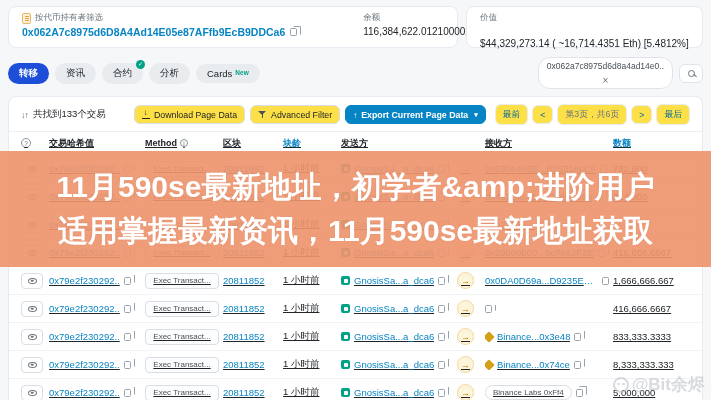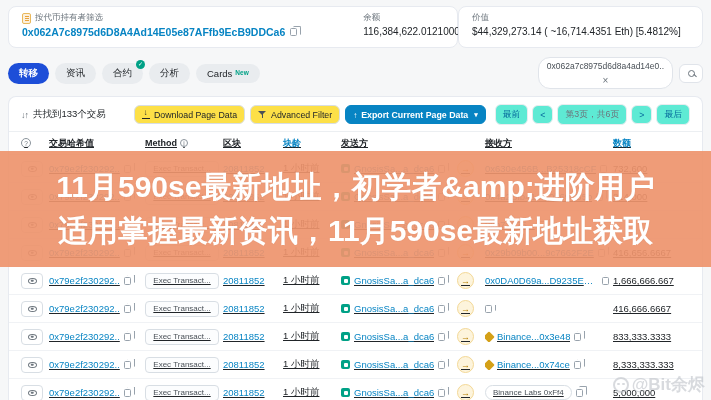--- a/index.html
+++ b/index.html
@@ -1,21 +1,21 @@
 <!DOCTYPE html>
 <html><head>
 <meta charset="utf-8">
 <style>
   * { margin:0; padding:0; box-sizing:border-box; }
   html,body { width:711px; height:400px; overflow:hidden; background:#f6f7f8;
     font-family:"Liberation Sans","DejaVu Sans",sans-serif; color:#212529; }
   .page { position:relative; width:711px; height:400px; }
 
   
-  .top-row { display:flex; gap:0; padding:6px 8px 0 8px; }
+  .top-row { display:flex; gap:8px; padding:6px 8px 0 8px; }
   .card { background:#fff; border:1px solid #e7eaf0; border-radius:8px; }
   .sum-card { height:42px; padding:5px 13px; display:flex; align-items:flex-start; }
   .sum-card.left { width:450px; }
   .sum-card.right { flex:1; flex-direction:column; }
   .sum-col { display:flex; flex-direction:column; gap:2px; }
   .sum-lbl { font-size:8.5px; color:#6c757d; display:flex; align-items:center; gap:4px; }
   .doc-ico { width:9px; height:11px; background:#fbf0dd; border:1px solid #e9b85c; border-radius:2px; position:relative; }
   .doc-ico::after { content:''; position:absolute; left:1.5px; top:2px; width:4.5px; height:1px;
      background:#e9a23b; box-shadow:0 2px 0 #e9a23b, 0 4px 0 #e9a23b; }
   .sum-addr { font-size:10.5px; font-weight:700; color:#0784c3; display:flex; align-items:center; gap:5px; white-space:nowrap; }
@@ -56,21 +56,21 @@
   .caret { font-size:7px; margin-left:2px; }
   .dl-ico { width:8px; height:9px; position:relative; }
   .dl-ico::before { content:'↓'; position:absolute; font-size:8px; top:-2px; left:1.5px; color:#212529; }
   .dl-ico::after { content:''; position:absolute; bottom:0; left:0; width:8px; height:1.2px; background:#212529; }
   .fn-ico { width:9px; height:8px; position:relative; }
   .fn-ico::before { content:''; position:absolute; top:0; left:0; border-left:4.5px solid transparent;
      border-right:4.5px solid transparent; border-top:4px solid #495057; }
   .fn-ico::after { content:''; position:absolute; top:3.5px; left:3.8px; width:1.4px; height:4px; background:#495057; }
   .exp-ico::before { content:'↑'; font-size:8px; color:#fff; }
   .pg { display:flex; align-items:center; gap:4px; margin-left:4px; }
-  .pg-btn { font-size:8.8px; color:#066a9c; background:#5eead4; border:1px solid #e9ecef;
+  .pg-btn { font-size:8.8px; color:#066a9c; background:#fde047; border:1px solid #e9ecef;
      border-radius:6px; padding:3.5px 7px; cursor:pointer; white-space:nowrap; }
   .pg-info { color:#6c757d; cursor:default; }
 
   
   .thead, .trow { display:grid; align-items:center; column-gap:4px; padding:0 12px;
      grid-template-columns:24px 92px 74px 56px 54px 112px 24px 124px 1fr;text-decoration:underline; }
   .thead { height:24px; border-top:1px solid #eceff2; border-bottom:1px solid #eceff2;
      font-size:9px; font-weight:700; color:#212529; }
   .th-blue { color:#0784c3; cursor:pointer; }
   .qico, .iico { display:inline-block; width:10px; height:10px; border:1px solid #8b949c; border-radius:50%;
@@ -130,21 +130,21 @@
           <span class="copy"></span>
         </div>
       </div>
       <div class="sum-col bal-col">
         <div class="sum-lbl">余额</div>
         <div class="sum-val">116,384,622.012100002999999999 ID</div>
       </div>
     </div>
     <div class="card sum-card right">
       <div class="sum-lbl">价值</div>
-      <div class="sum-val" style="margin-top:2px;">$44,329,273.14 ( ~16,714.4351 Eth) [5.4812%]</div>
+      <div class="sum-val" style="margin-top:14px;">$44,329,273.14 ( ~16,714.4351 Eth) [5.4812%]</div>
     </div>
   </div>
 
   <div class="tabs-row">
     <div class="tab active"><span>转移</span></div>
     <div class="tab"><span>资讯</span></div>
     <div class="tab"><span>合约</span><span class="chk">✓</span></div>
     <div class="tab"><span>分析</span></div>
     <div class="tab"><span>Cards</span><span class="new">New</span></div>
     <div class="chip">

